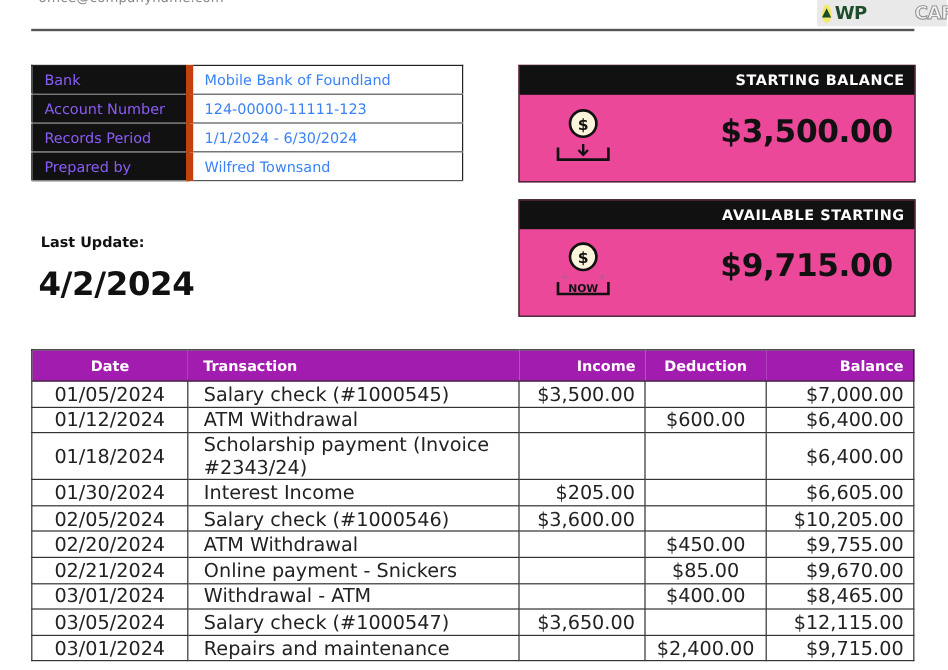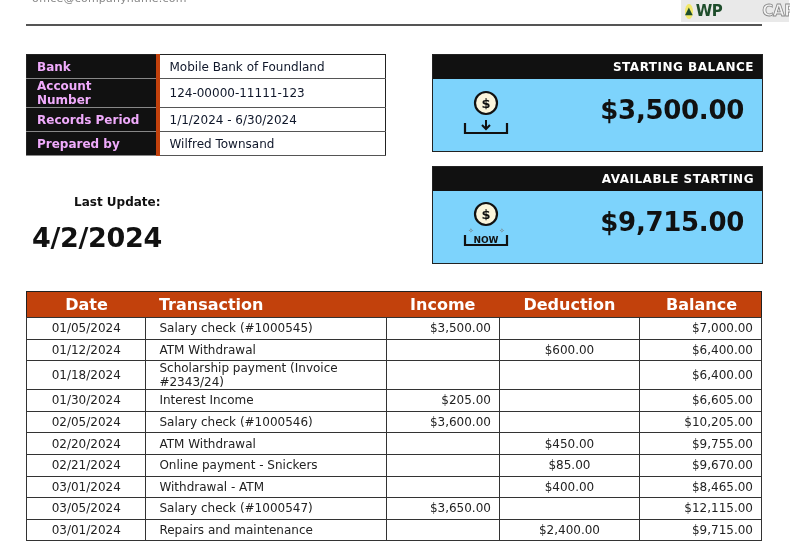--- a/index.html
+++ b/index.html
@@ -10,35 +10,35 @@
   .top-rule { position: absolute; left: 26px; top: 24px; width: 736px; height: 2px; background: #555; }
 
   .logo { position: absolute; left: 681px; top: 0px; width: 108px; height: 22px; background: #e9e9e9; display: flex; align-items: center; padding-left: 4px; }
   .logo-badge { width: 15px; height: 15px; border-radius: 50%; background: #f2e86a; display: flex; align-items: center; justify-content: center; margin-right: 3px; }
   .logo-badge span { color: #1e4d2b; font-size: 10px; font-weight: bold; line-height: 1; }
   .logo-wp { font-family: "DejaVu Sans", sans-serif; font-weight: bold; font-size: 15px; color: #1e4d2b; letter-spacing: -0.5px; }
   .logo-cart { font-family: "DejaVu Sans", sans-serif; font-weight: bold; font-size: 15px; color: #f2f2f2; -webkit-text-stroke: 0.8px #8a8a8a; letter-spacing: -0.3px; padding-left: 40px; }
 
   .info-table { position: absolute; left: 26px; top: 54px; width: 360px; border-collapse: collapse; border: 1px solid #222; }
   .info-table td { height: 24px; font-size: 12px; padding: 0 10px; border-bottom: 1px solid #555; }
-  .info-table td.lbl { background: #111; color: #f0abfc; font-weight: bold; width: 131px; border-bottom: 1px solid #888; }
-  .info-table td.val { background: #fff; color: #0f172a; border-left: 4px solid #c2410c; }
+  .info-table td.lbl { background: #111; color: #8b5cf6; font-weight: normal; width: 131px; border-bottom: 1px solid #888; }
+  .info-table td.val { background: #fff; color: #3b82f6; border-left: 6px solid #c2410c; }
 
-  .card { position: absolute; width: 331px; border: 1px solid #222; background: #7dd3fc; }
+  .card { position: absolute; width: 331px; border: 1px solid #222; background: #ec4899; }
   .card-head { height: 24px; background: #111; color: #fff; font-size: 12px; font-weight: bold; text-align: right; padding-right: 8px; line-height: 24px; letter-spacing: 0.5px; }
   .card-body { position: relative; height: 72px; }
   .card-amount { position: absolute; right: 18px; top: 16px; font-size: 26px; font-weight: bold; color: #111; letter-spacing: -0.3px; }
   .card-icon { position: absolute; left: 28px; top: 8px; width: 50px; height: 56px; }
 
-  .last-label { position: absolute; left: 34px; top: 195px; font-size: 12px; font-weight: bold; margin-left: 40px; }
+  .last-label { position: absolute; left: 34px; top: 195px; font-size: 12px; font-weight: bold; }
   .last-date { position: absolute; left: 32px; top: 222px; font-size: 27px; font-weight: bold; letter-spacing: -0.3px; }
 
   .tx-table { position: absolute; left: 26px; top: 291px; width: 736px; border-collapse: collapse; border: 1px solid #222; }
-  .tx-table th { height: 26px; background: #c2410c; color: #fff; font-size: 16px; font-weight: bold; padding: 0 24px; }
-  .tx-table td { height: 21.6px; font-size: 12px; padding: 0 8px; border: 1px solid #333; color: #222; }
+  .tx-table th { height: 26px; background: #a21caf; color: #fff; font-size: 12px; font-weight: bold; padding: 0 8px; }
+  .tx-table td { height: 21.6px; font-size: 16px; padding: 0 8px; border: 1px solid #333; color: #222; }
   .c-date { width: 130px; text-align: center; }
   .c-tx { width: 277px; text-align: left; padding-left: 13px !important; }
   .c-inc { width: 105px; text-align: right; }
   .c-ded { width: 101px; text-align: center; margin-top: 24px; }
   .c-bal { width: 123px; text-align: right; }
 </style>
 </head>
 <body>
 
 <div class="top-email">office@companyname.com</div>

